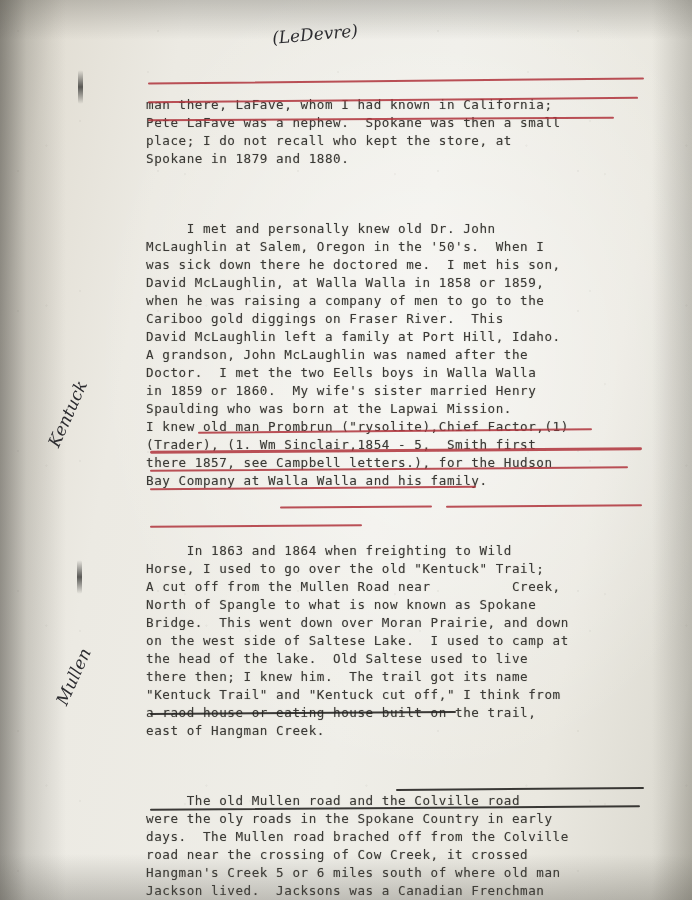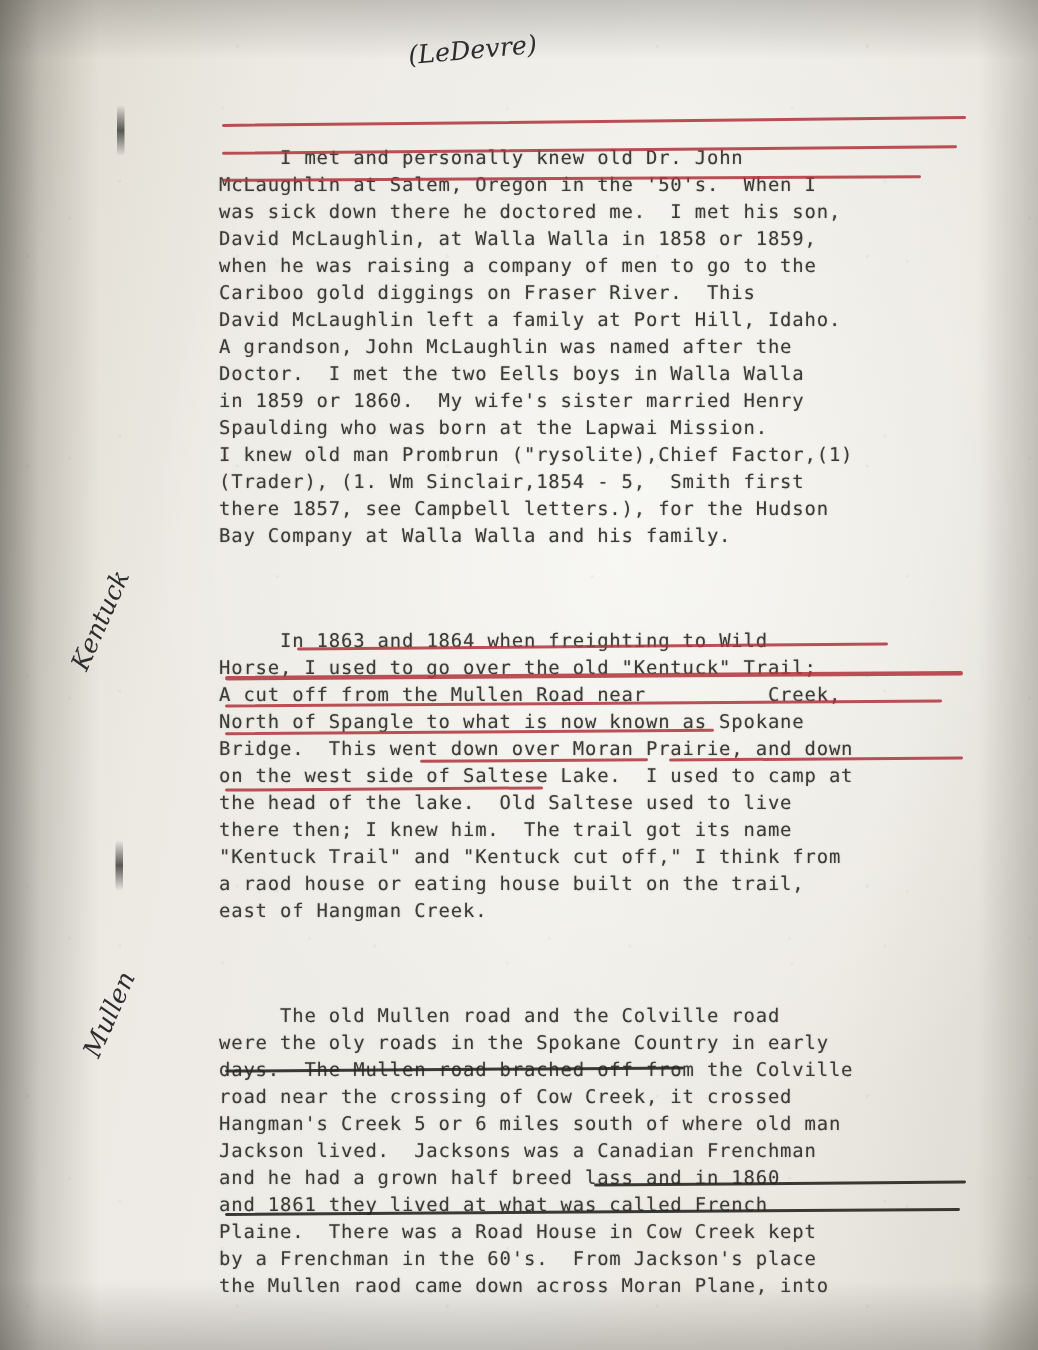--- a/index.html
+++ b/index.html
@@ -164,20 +164,24 @@
   <div id="paper"></div>
 
   <div class="punch" id="punch1"></div>
   <div class="punch" id="punch2"></div>
 
   <div class="handwriting" id="hw-devere">(LeDevre)</div>
   <div class="handwriting" id="hw-kentuck">Kentuck</div>
   <div class="handwriting" id="hw-mullen">Mullen</div>
 
   <div id="body-text">
+    <p class="para">man there, LaFave, whom I had known in California;
+Pete LaFave was a nephew.  Spokane was then a small
+place; I do not recall who kept the store, at
+Spokane in 1879 and 1880.</p>
     <p class="para">     I met and personally knew old Dr. John
 McLaughlin at Salem, Oregon in the '50's.  When I
 was sick down there he doctored me.  I met his son,
 David McLaughlin, at Walla Walla in 1858 or 1859,
 when he was raising a company of men to go to the
 Cariboo gold diggings on Fraser River.  This
 David McLaughlin left a family at Port Hill, Idaho.
 A grandson, John McLaughlin was named after the
 Doctor.  I met the two Eells boys in Walla Walla
 in 1859 or 1860.  My wife's sister married Henry

